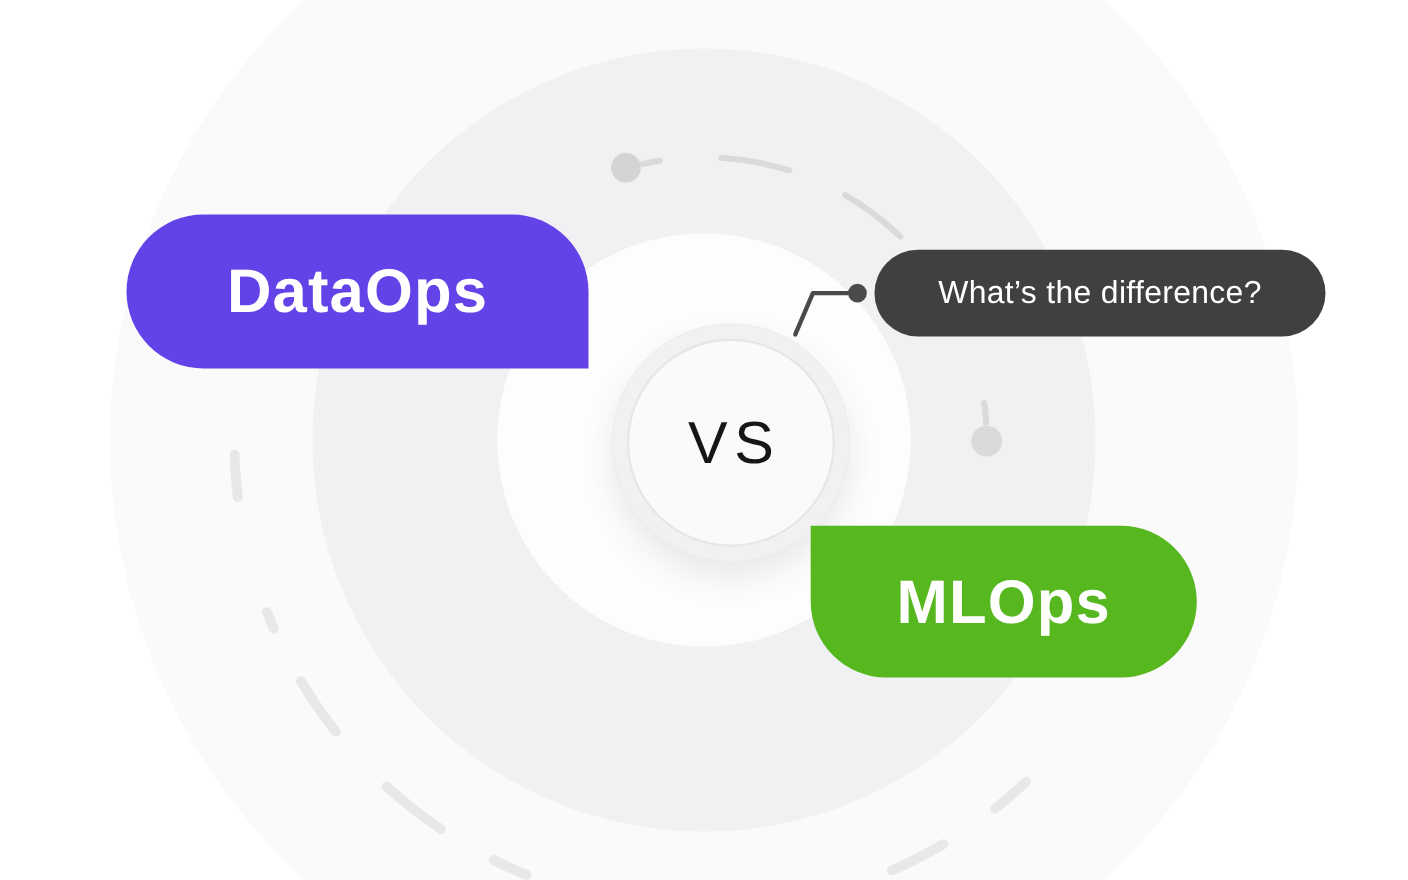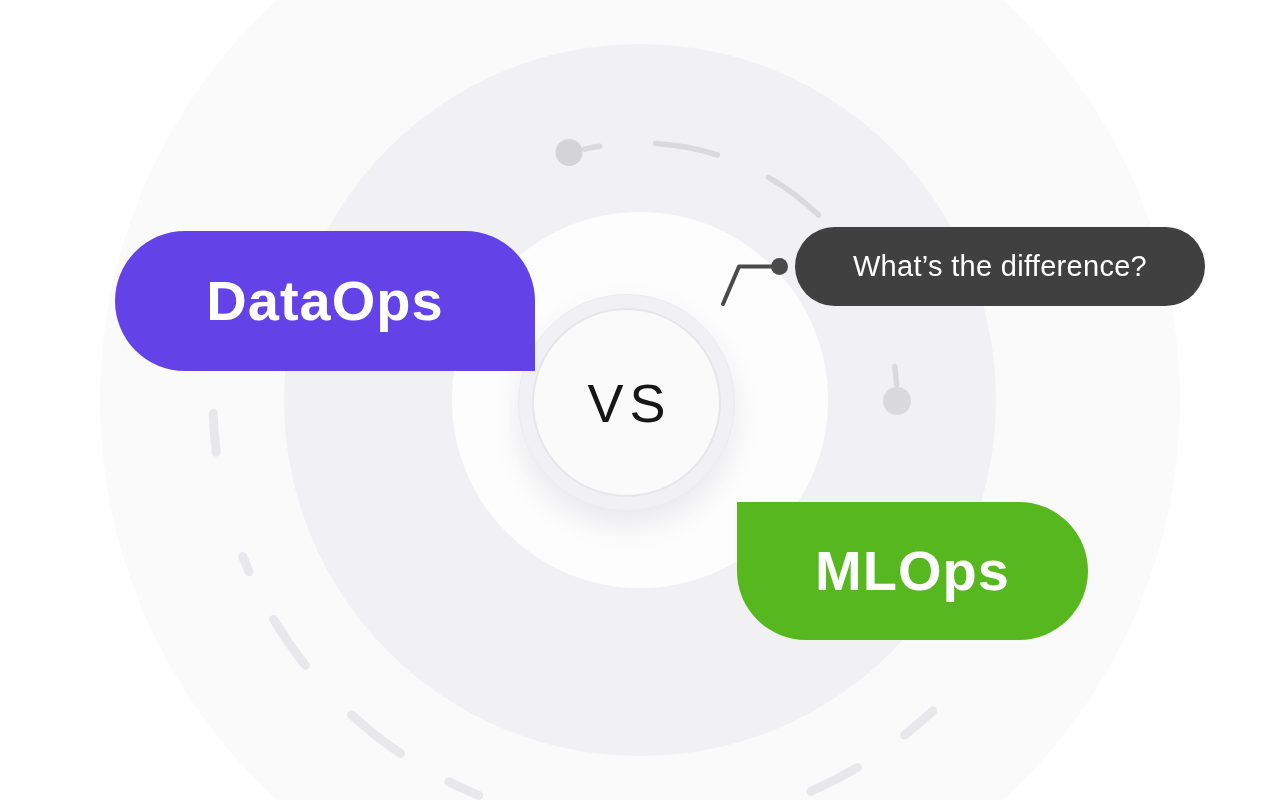--- a/index.html
+++ b/index.html
@@ -6,43 +6,43 @@
   .stage{
     position:relative;width:1280px;height:800px;overflow:hidden;
     background:#ffffff;font-family:"Liberation Sans",sans-serif;
   }
   .ring{position:absolute;border-radius:50%;}
   .ring-a{left:100px;top:-140px;width:1080px;height:1080px;background:#FAFAFB;}
   .ring-b{left:284px;top:44px;width:712px;height:712px;background:#F1F1F3;}
   .disc-c{left:452px;top:212px;width:376px;height:376px;background:#FDFDFE;}
   .decor-svg{position:absolute;left:0;top:0;width:1280px;height:800px;}
   .vs-outer{
-    position:absolute;left:518px;top:294px;width:217px;height:217px;border-radius:50%;
+    position:absolute;left:556px;top:294px;width:217px;height:217px;border-radius:50%;
     background:#F1F1F3;border:1px solid #ECECEE;box-sizing:border-box;
     box-shadow:0 14px 28px rgba(60,60,70,0.10);
   }
   .vs-inner{
     position:absolute;left:13px;top:13px;right:13px;bottom:13px;border-radius:50%;
     background:#FAFAFB;border:2px solid #E6E6E8;
     display:flex;align-items:center;justify-content:center;
   }
   .vs-label{
     font-size:54px;font-weight:400;color:#161616;
     letter-spacing:6px;padding-left:6px;line-height:1;
   }
   .pill{
     position:absolute;display:flex;align-items:center;justify-content:center;
-    color:#ffffff;font-weight:700;font-size:56px;letter-spacing:1px;line-height:1;margin-top:36px;
+    color:#ffffff;font-weight:700;font-size:56px;letter-spacing:1px;line-height:1;
   }
   .pill-dataops{
     left:115px;top:195px;width:420px;height:140px;background:#6342E8;
     border-radius:70px 70px 0 70px;
   }
   .pill-mlops{
-    left:737px;top:466px;width:351px;height:138px;background:#56B71F;
+    left:737px;top:478px;width:351px;height:138px;background:#56B71F;
     border-radius:0 70px 70px 70px;
   }
   .tooltip{
     position:absolute;left:795px;top:227px;width:410px;height:79px;
     background:#404040;border-radius:40px;
     display:flex;align-items:center;justify-content:center;
     color:#ffffff;font-size:29px;font-weight:400;letter-spacing:0.3px;line-height:1;
   }
 </style>
 </head>

